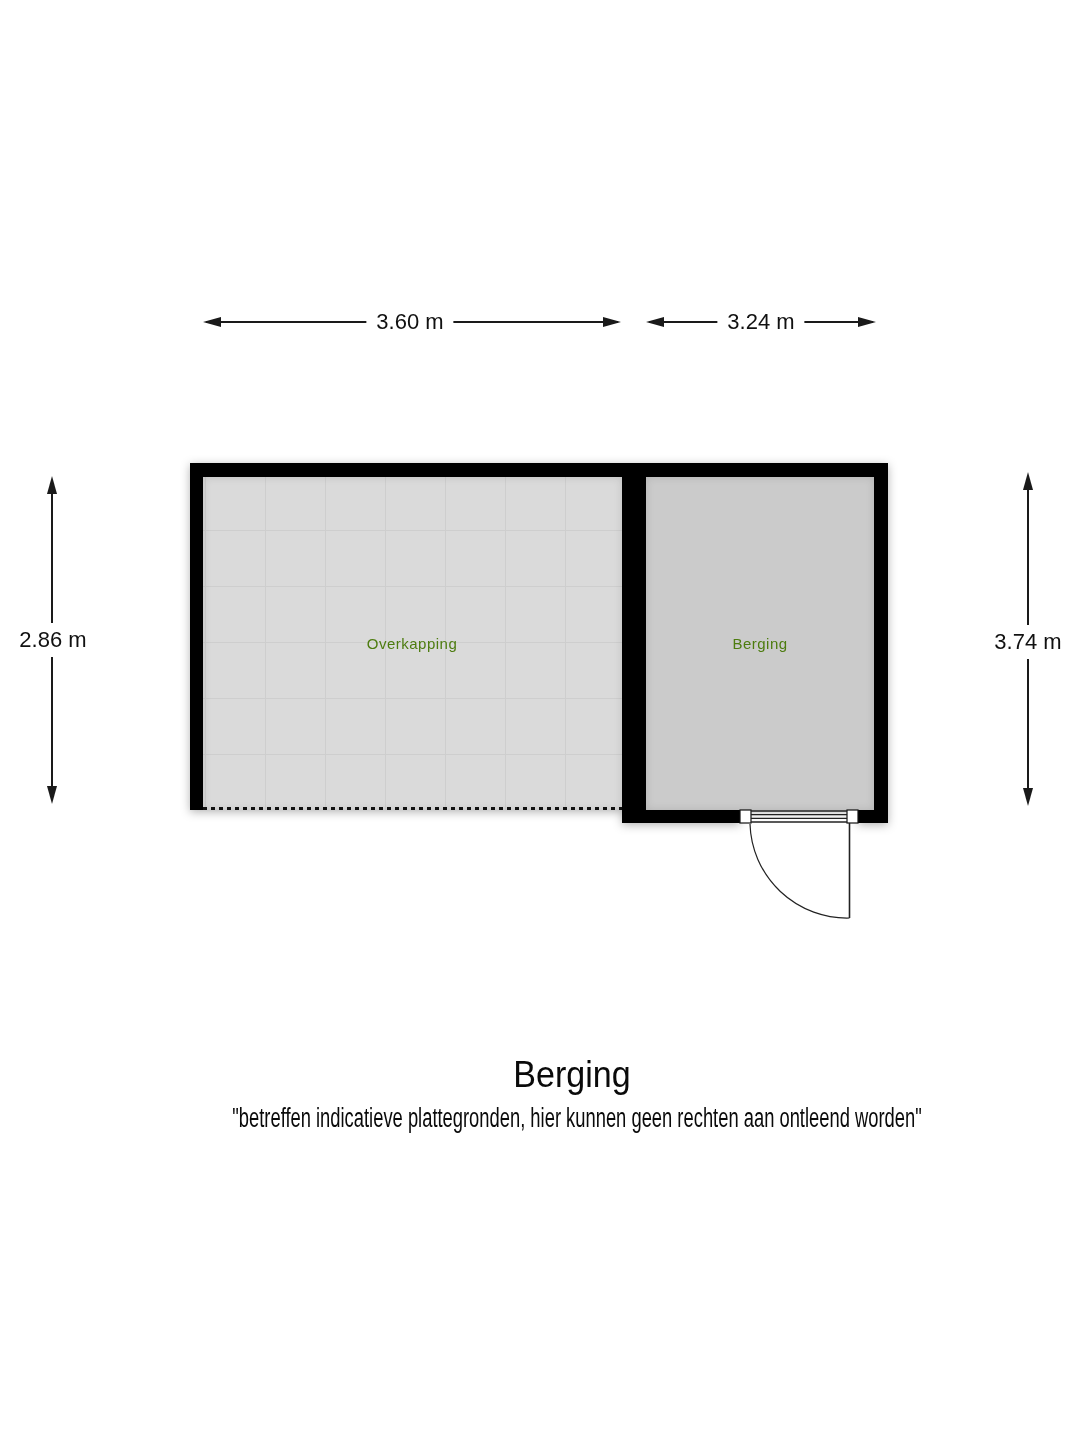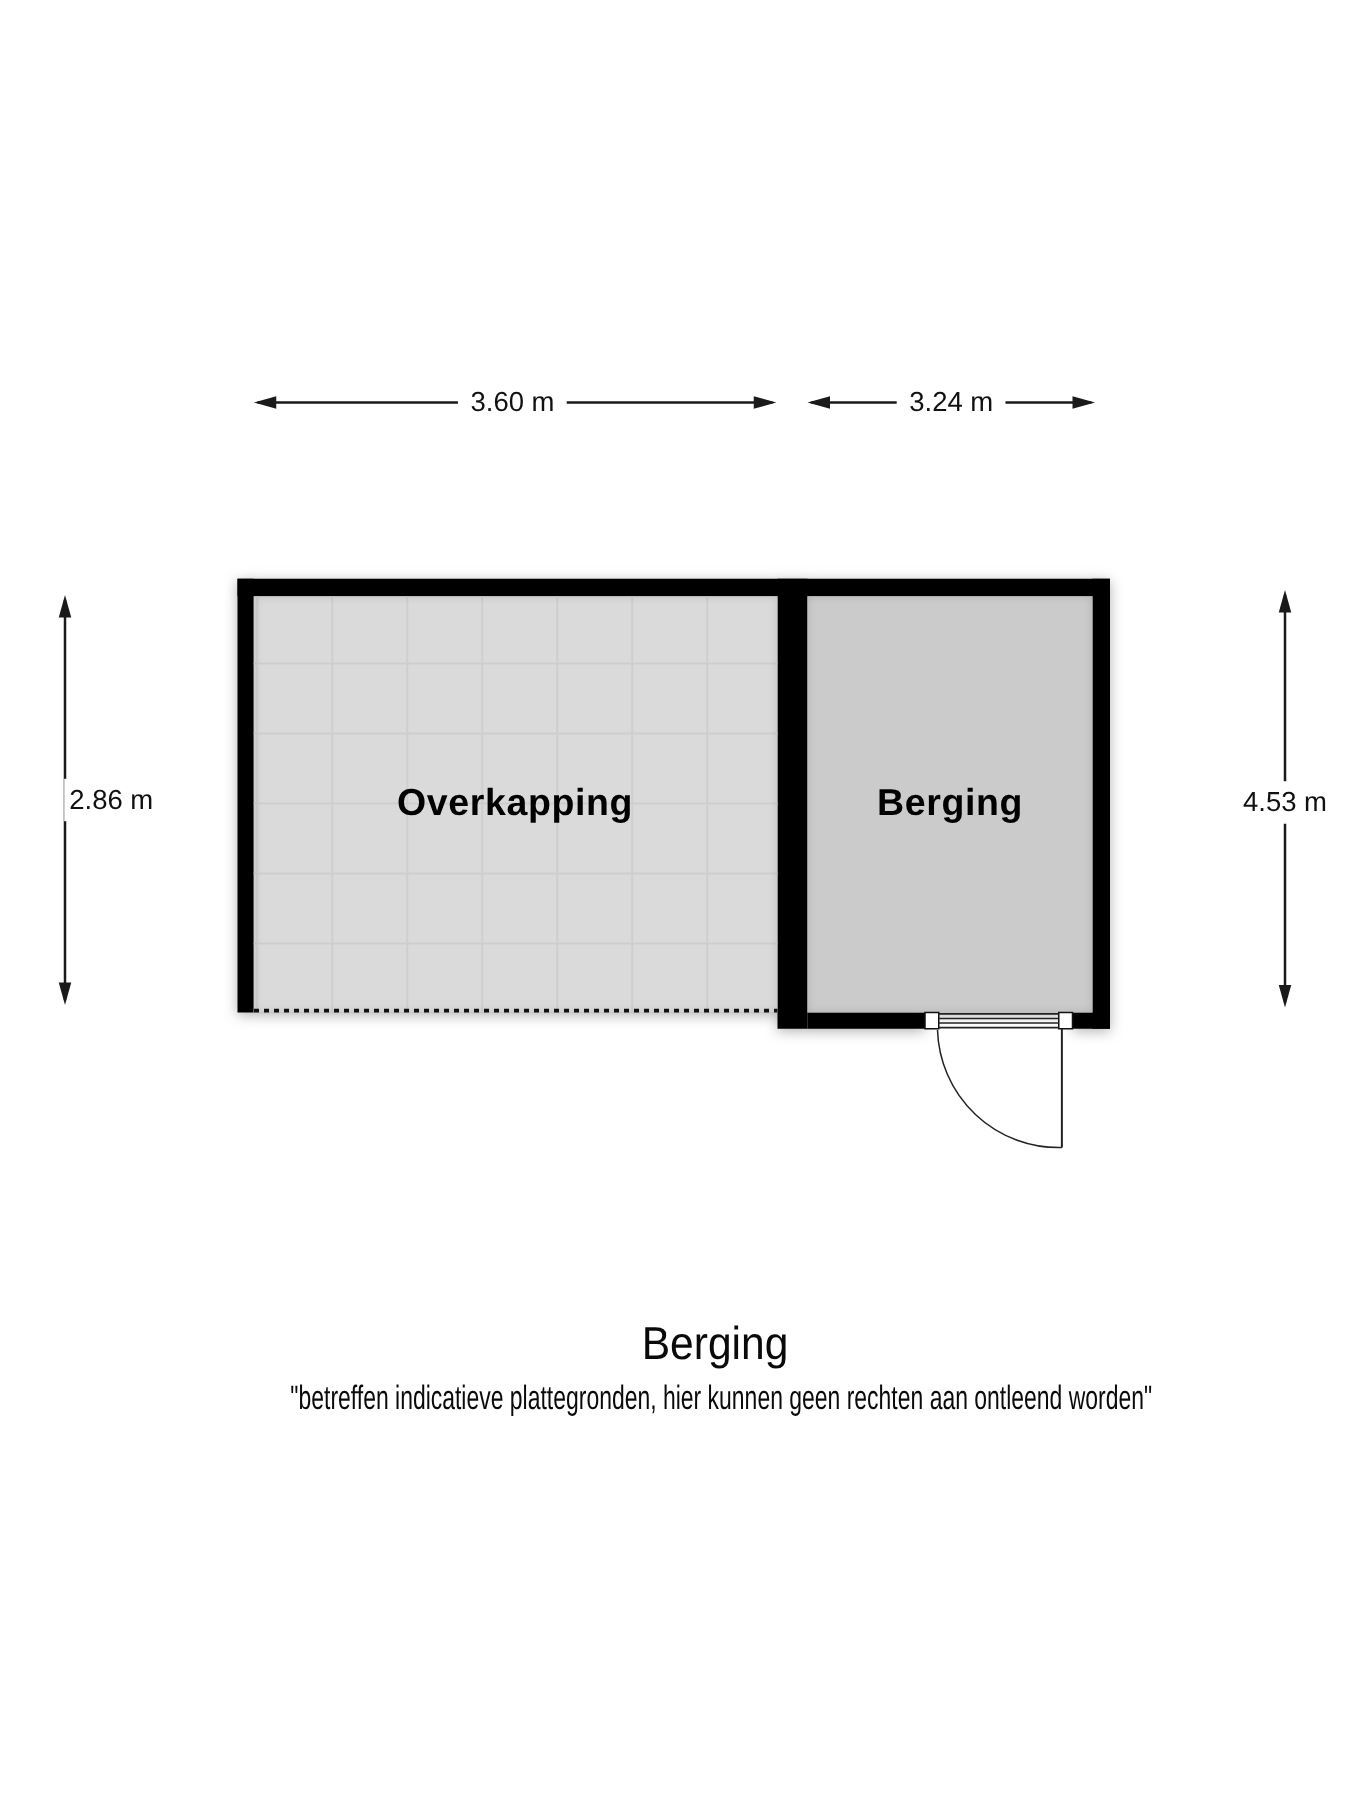--- a/index.html
+++ b/index.html
@@ -34,21 +34,21 @@
   .dim-line{stroke:#1a1a1a;stroke-width:2;}
   .dim-head{fill:#1a1a1a;}
   .door-line{stroke:#222;fill:none;}
 
   
   .dim-label{position:absolute;transform:translate(-50%,-50%);
      background:#fff;font-size:22px;line-height:1;color:#111;white-space:nowrap;}
   .dim-label.h{padding:5px 10px;}
   .dim-label.v{padding:6px 4px;}
   .room-label{position:absolute;transform:translate(-50%,-50%);
-     font-size:30px;letter-spacing:0.5px;color:#000000;white-space:nowrap;font-weight:bold;}
+     font-size:15px;letter-spacing:0.5px;color:#4d7c0f;white-space:nowrap;}
   .title{position:absolute;left:572px;top:1054px;transform:translateX(-50%) scaleX(0.92);
      font-size:37px;color:#0a0a0a;white-space:nowrap;}
   .disclaimer{position:absolute;left:577px;top:1103px;transform:translateX(-50%) scaleX(0.68);
      font-size:27px;color:#0a0a0a;white-space:nowrap;}
 </style>
 </head>
 <body>
 
 <div class="page">
 
@@ -94,22 +94,22 @@
         <line class="door-line" x1="751" y1="818.4" x2="847" y2="818.4" stroke-width="1.2"></line>
         <line class="door-line" x1="751" y1="822" x2="847" y2="822" stroke-width="1.4"></line>
       </g>
       <line class="door-line" x1="849.5" y1="823" x2="849.5" y2="918" stroke-width="1.6"></line>
       <path class="door-line" d="M 750 824 A 97 97 0 0 0 849.5 918" stroke-width="1.2"></path>
     </g>
   </svg>
 
   <div class="dim-label h" style="left:410px;top:322px;">3.60 m</div>
   <div class="dim-label h" style="left:761px;top:322px;">3.24 m</div>
-  <div class="dim-label v" style="left:53px;top:640px;margin-left:36px;">2.86 m</div>
-  <div class="dim-label v" style="left:1028px;top:642px;">4.53 m</div>
+  <div class="dim-label v" style="left:53px;top:640px;">2.86 m</div>
+  <div class="dim-label v" style="left:1028px;top:642px;">3.74 m</div>
 
   <div class="room-label" style="left:412px;top:643px;">Overkapping</div>
   <div class="room-label" style="left:760px;top:643px;">Berging</div>
 
   <div class="title">Berging</div>
   <div class="disclaimer">"betreffen indicatieve plattegronden, hier kunnen geen rechten aan ontleend worden"</div>
 
 </div>
 
 </body></html>

